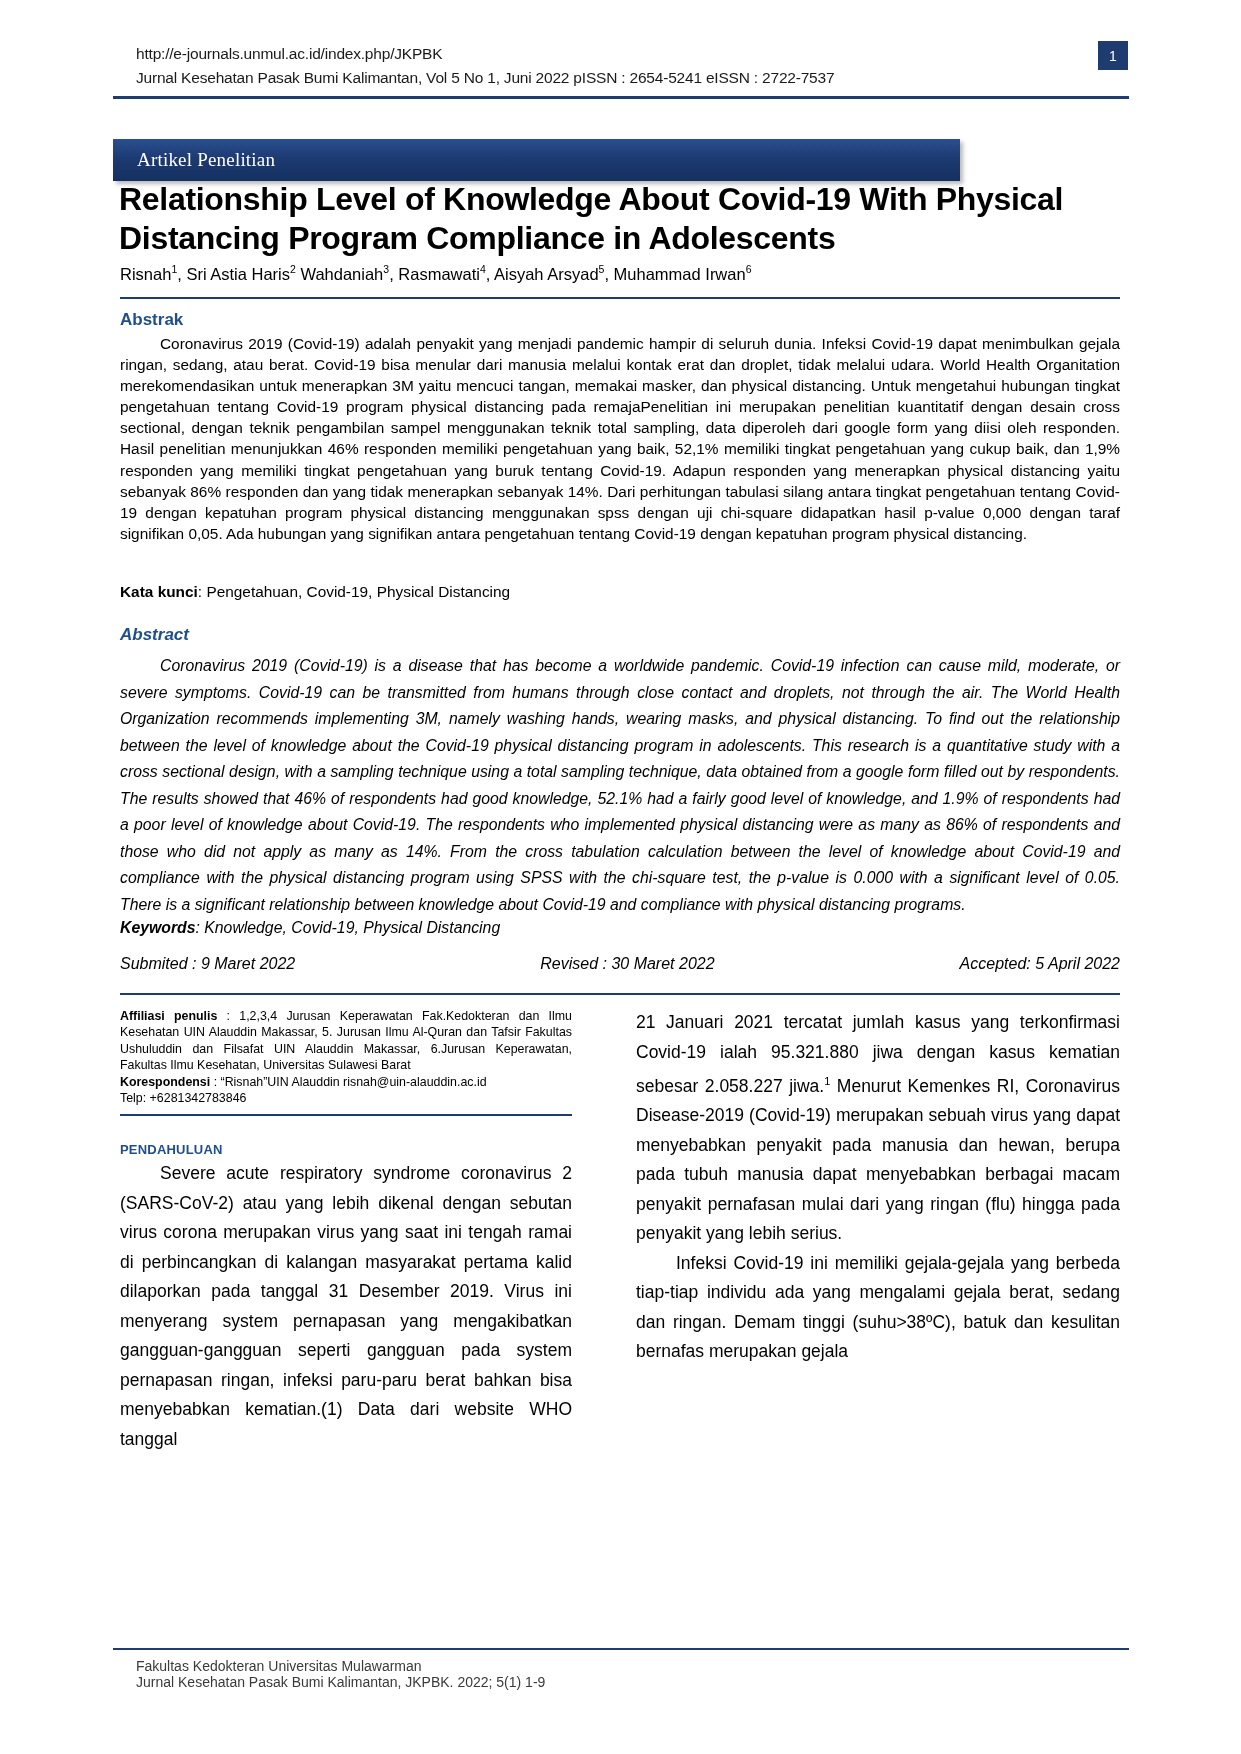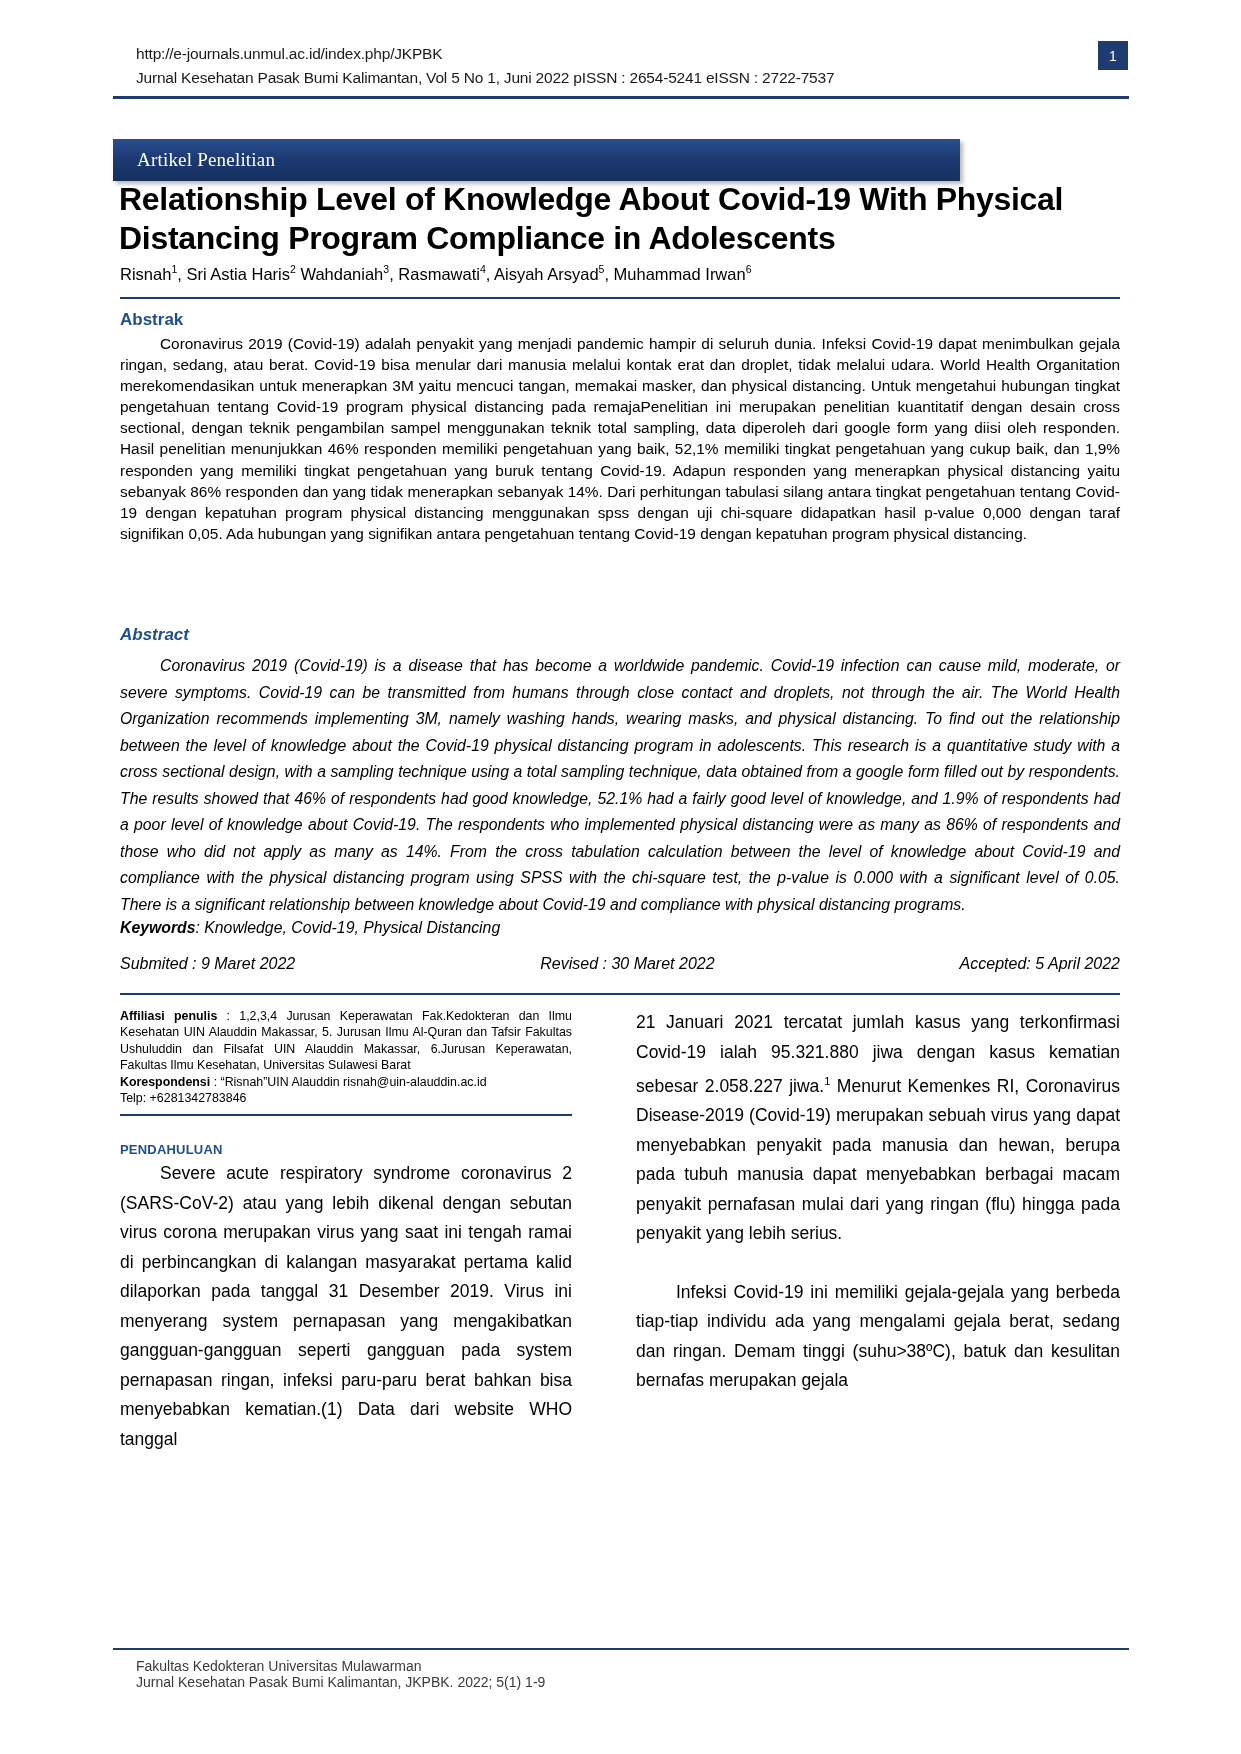--- a/index.html
+++ b/index.html
@@ -202,21 +202,21 @@
 
   .body-text {
     font-size: 17.5px;
     line-height: 29.5px;
     text-align: justify;
     color: #000;
   }
   .body-text .indent { display: inline-block; width: 40px; }
   .body-text sup { font-size: 11px; vertical-align: super; }
   .body-text p { margin: 0; }
-  .body-text p + p { margin-top: 29px; }
+  .body-text p + p { }
 
   .col-left .body-text { margin-top: 2px; }
 
   
   .rule-footer {
     position: absolute;
     left: 113px;
     top: 1648px;
     width: 1016px;
     height: 2px;
@@ -252,20 +252,21 @@
   <div class="banner">
     <span class="banner-label">Artikel Penelitian</span>
   </div>
 
   <div class="title">Relationship Level of Knowledge About Covid-19 With Physical Distancing Program Compliance in Adolescents</div>
   <div class="authors">Risnah<sup>1</sup>, Sri Astia Haris<sup>2</sup> Wahdaniah<sup>3</sup>, Rasmawati<sup>4</sup>, Aisyah Arsyad<sup>5</sup>, Muhammad Irwan<sup>6</sup></div>
   <div class="rule-under-authors"></div>
 
   <div class="sec-heading" style="left:120px; top:310px;">Abstrak</div>
   <div class="abs-body" style="top:333px;"><span class="indent"></span><span>Coronavirus 2019 (Covid-19) adalah penyakit yang menjadi pandemic hampir di seluruh dunia. Infeksi Covid-19 dapat menimbulkan gejala ringan, sedang, atau berat. Covid-19 bisa menular dari manusia melalui kontak erat dan droplet, tidak melalui udara. World Health Organitation merekomendasikan untuk menerapkan 3M yaitu mencuci tangan, memakai masker, dan physical distancing. Untuk mengetahui hubungan tingkat pengetahuan tentang Covid-19   program physical distancing pada remajaPenelitian ini merupakan penelitian kuantitatif dengan desain cross sectional, dengan teknik pengambilan sampel menggunakan teknik total sampling, data diperoleh dari google form yang diisi oleh responden. Hasil penelitian menunjukkan 46% responden memiliki pengetahuan yang baik, 52,1% memiliki tingkat pengetahuan yang cukup baik, dan 1,9% responden yang memiliki tingkat pengetahuan yang buruk tentang Covid-19. Adapun responden yang menerapkan physical distancing yaitu sebanyak 86% responden dan yang tidak menerapkan sebanyak 14%. Dari perhitungan tabulasi silang antara tingkat pengetahuan tentang Covid-19 dengan kepatuhan program physical distancing menggunakan spss dengan uji chi-square didapatkan hasil p-value 0,000 dengan taraf signifikan 0,05. Ada hubungan yang signifikan antara pengetahuan tentang Covid-19 dengan kepatuhan program physical distancing.</span></div>
+  <div class="abs-body" style="top:581px;"><span class="kw">Kata kunci</span><span>: Pengetahuan, Covid-19, Physical Distancing</span></div>
 
   <div class="sec-heading ital" style="left:120px; top:625px;">Abstract</div>
   <div class="abs-body ital" style="top:653px; line-height:26.5px; font-size:15.8px;"><span class="indent"></span><span>Coronavirus 2019 (Covid-19) is a disease that has become a worldwide pandemic. Covid-19 infection can cause mild, moderate, or severe symptoms. Covid-19 can be transmitted from humans through close contact and droplets, not through the air. The World Health Organization recommends implementing 3M, namely washing hands, wearing masks, and physical distancing. To find out the relationship between the level of knowledge about the Covid-19 physical distancing program in adolescents. This research is a quantitative study with a cross sectional design, with a sampling technique using a total sampling technique, data obtained from a google form filled out by respondents. The results showed that 46% of respondents had good knowledge, 52.1% had a fairly good level of knowledge, and 1.9% of respondents had a poor level of knowledge about Covid-19. The respondents who implemented physical distancing were as many as 86% of respondents and those who did not apply as many as 14%. From the cross tabulation calculation between the level of knowledge about Covid-19 and compliance with the physical distancing program using SPSS with the chi-square test, the p-value is 0.000 with a significant level of 0.05. There is a significant relationship between knowledge about Covid-19 and compliance with physical distancing programs.</span></div>
   <div class="abs-body ital" style="top:915px; line-height:26.5px; font-size:15.8px;"><span class="kw">Keywords</span><span>: Knowledge, Covid-19, Physical Distancing</span></div>
 
   <div class="dates">
     <span class="d-item"><b>Submited</b> <span>: 9 Maret 2022</span></span>
     <span class="d-item"><b>Revised</b> <span>: 30 Maret 2022</span></span>
     <span class="d-item"><b>Accepted</b><span>: 5 April 2022</span></span>
   </div>

